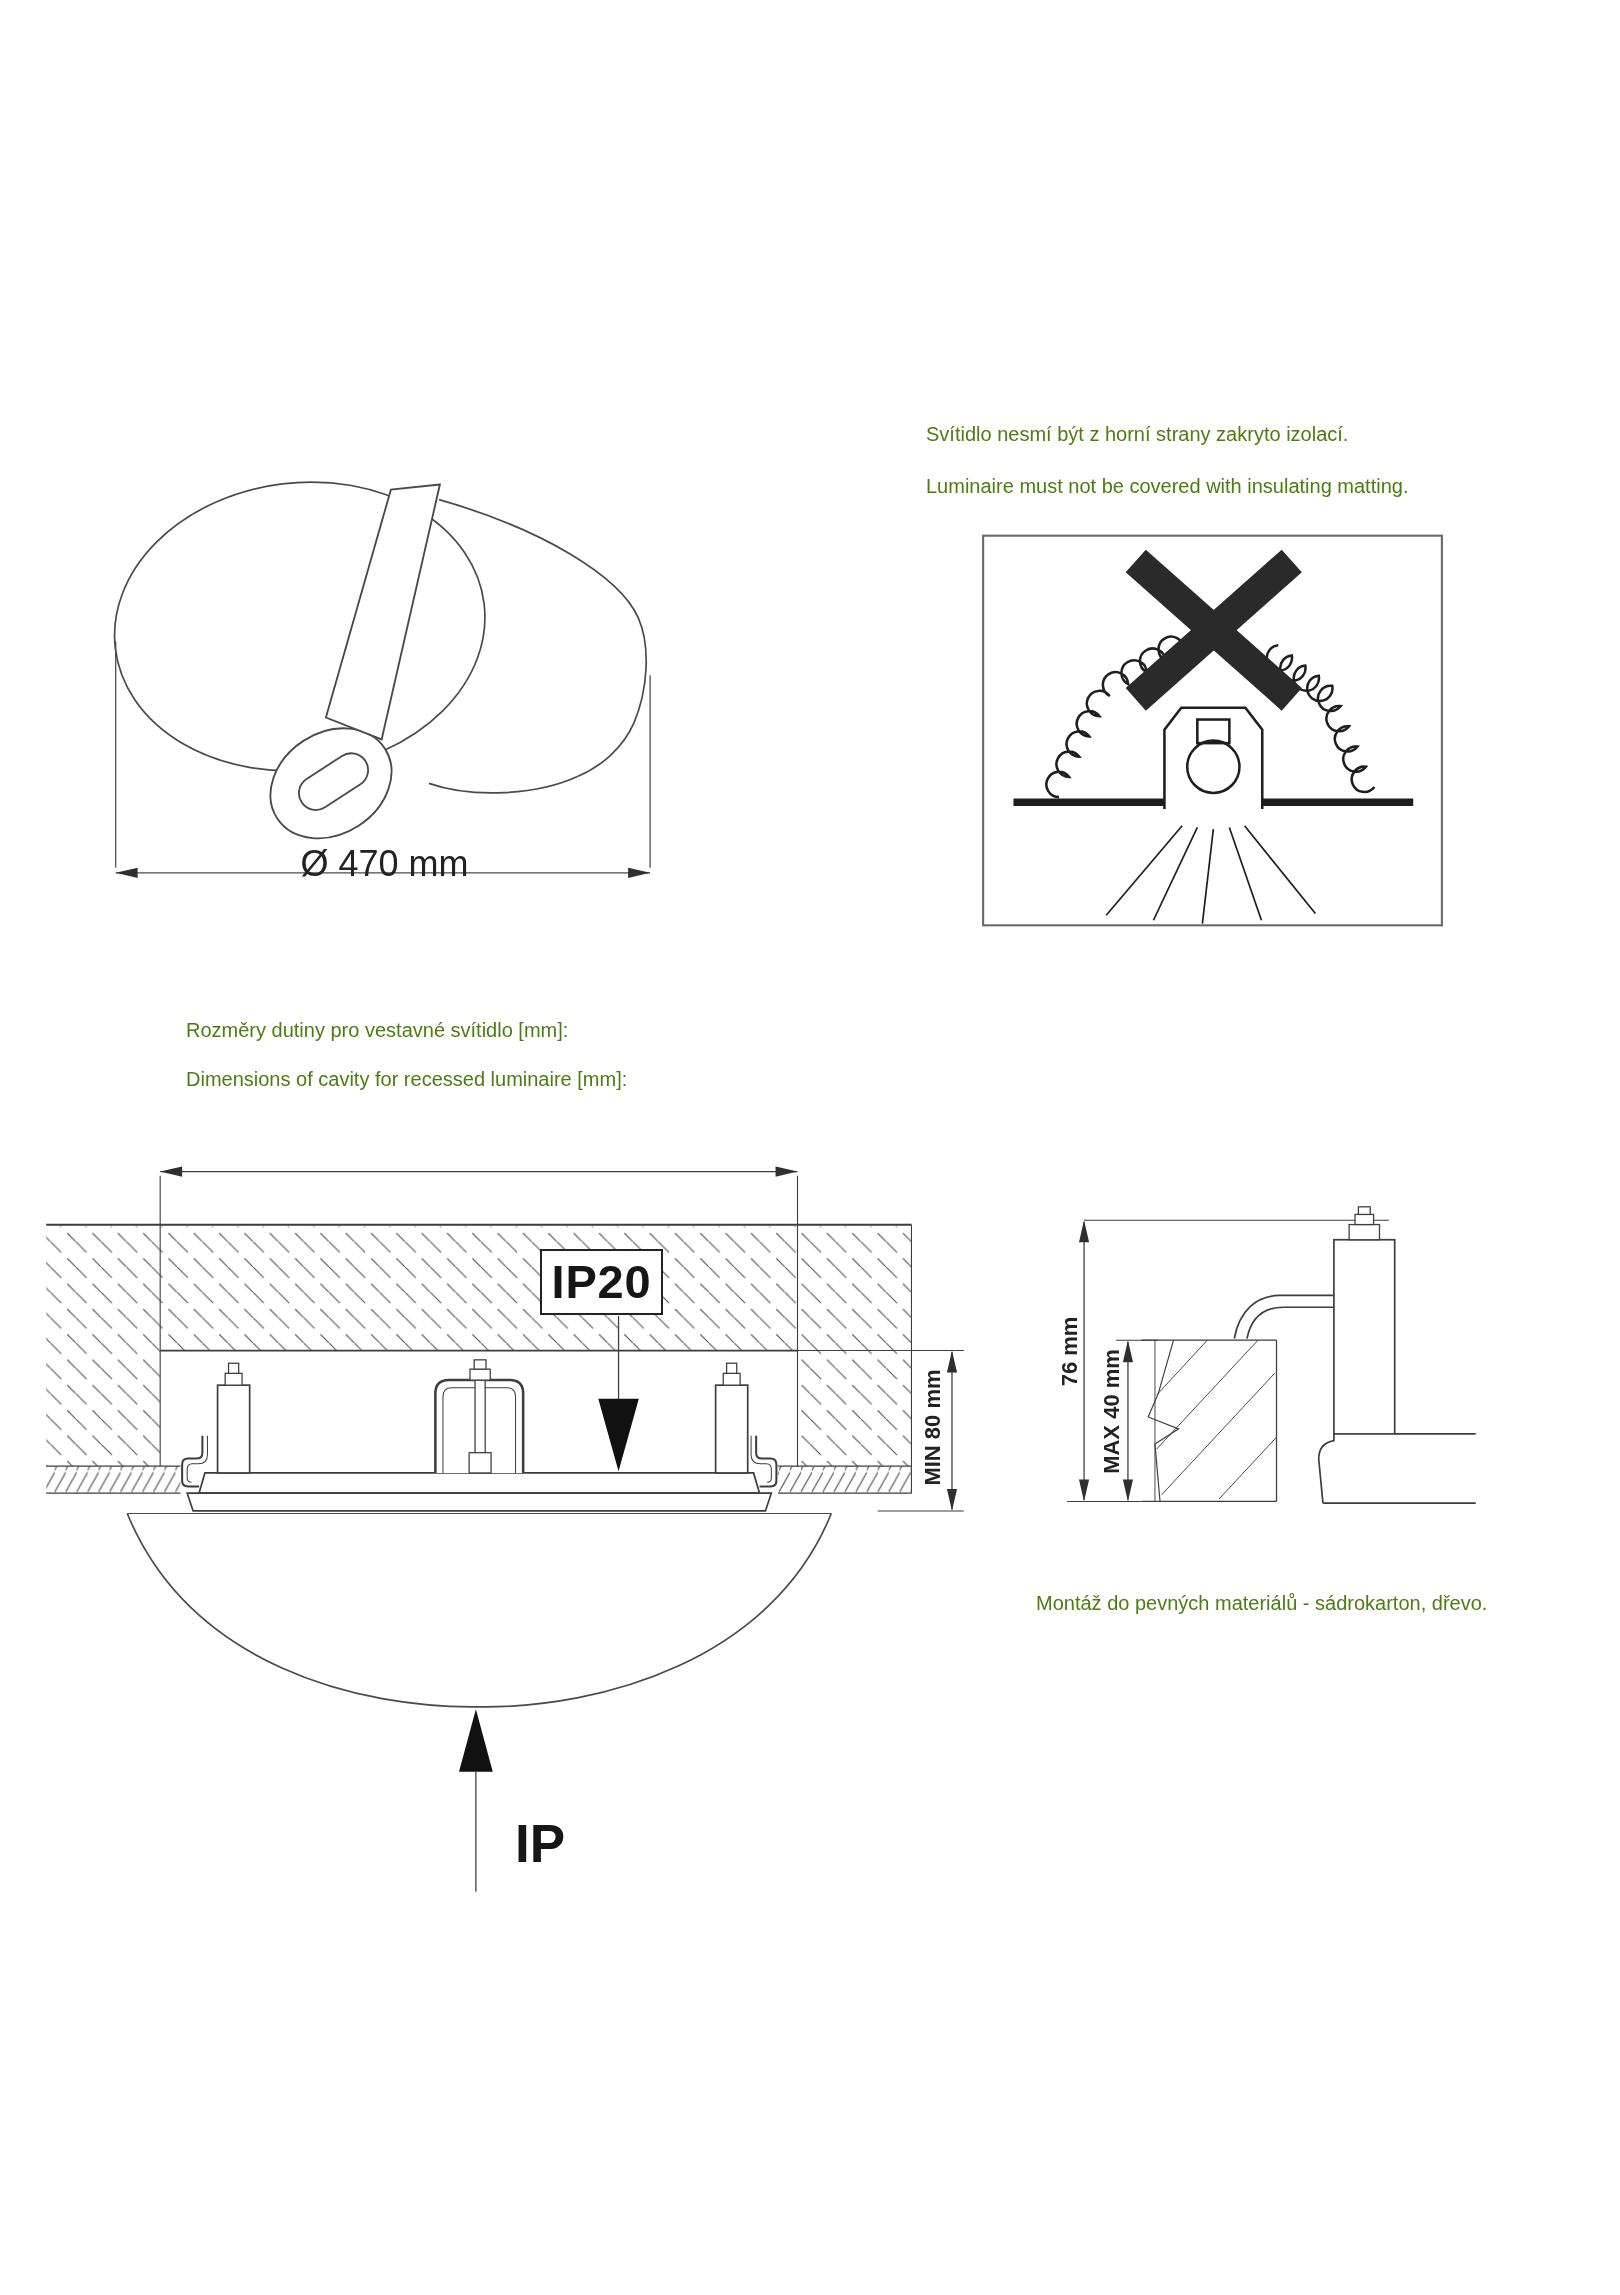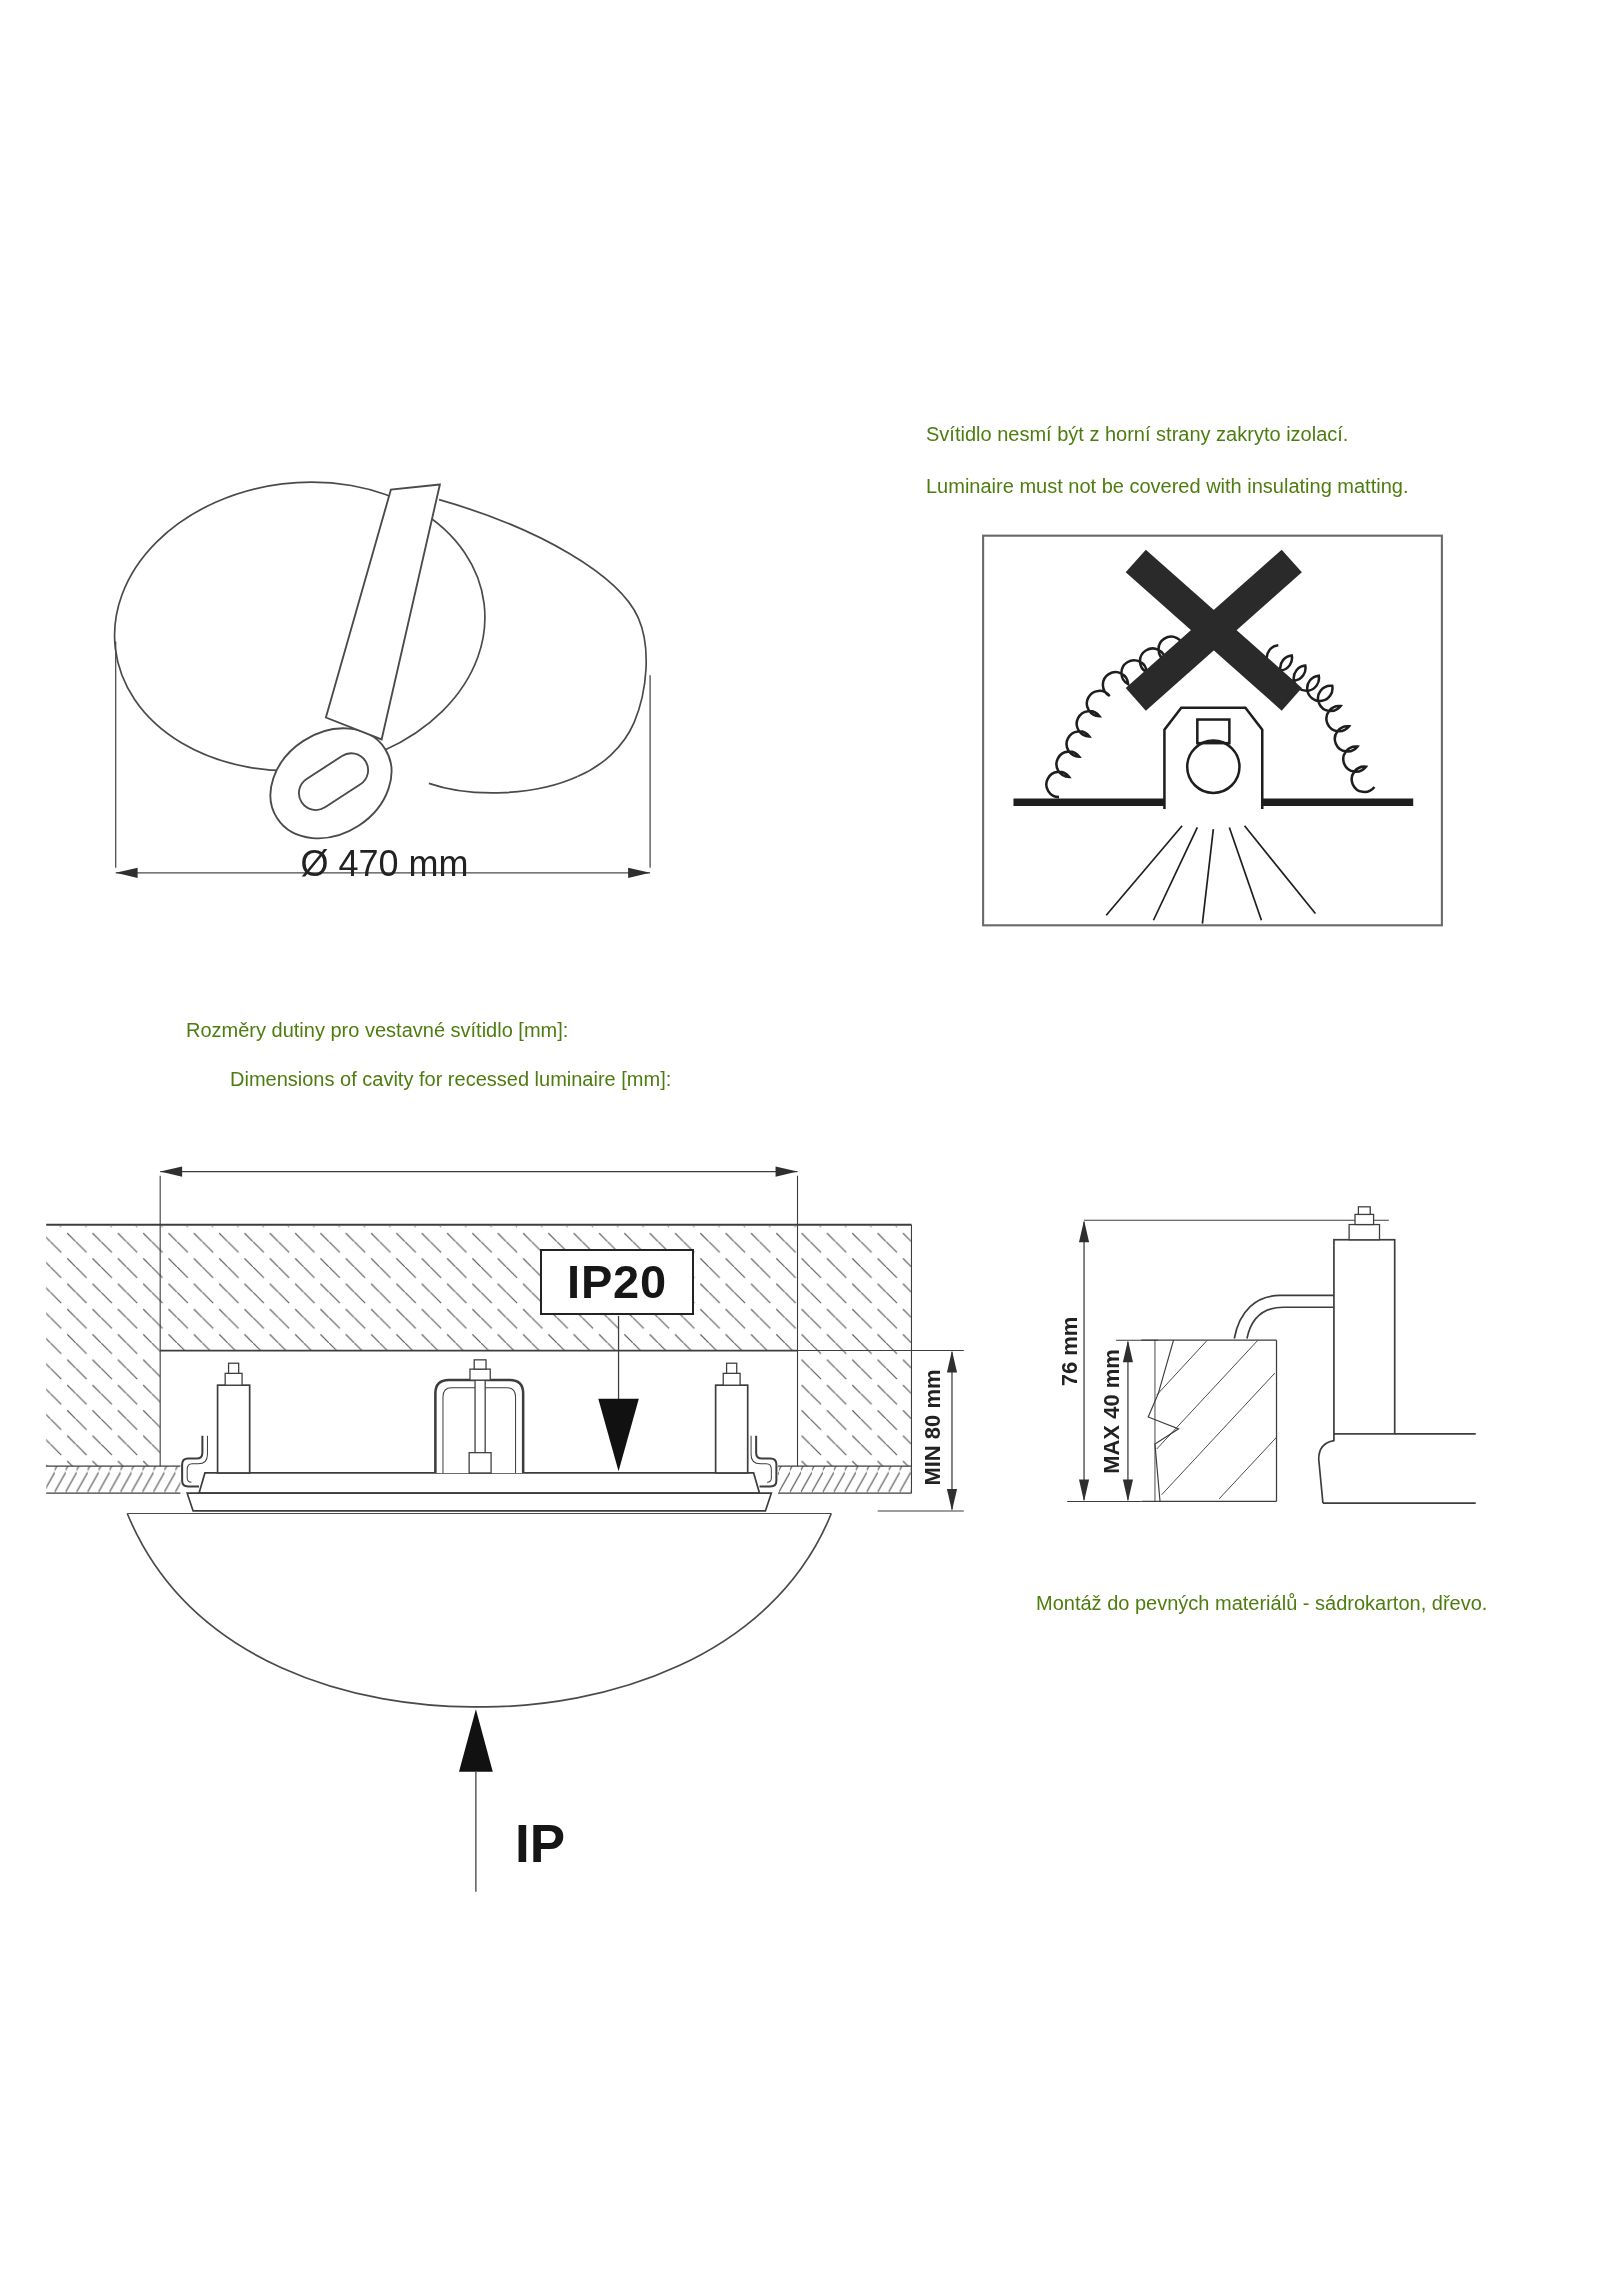--- a/index.html
+++ b/index.html
@@ -4,21 +4,21 @@
 <style>
   html,body{margin:0;padding:0;background:#ffffff;}
   .page{position:relative;width:1621px;height:2295px;background:#ffffff;overflow:hidden;
         font-family:"Liberation Sans", sans-serif;color:#1c1c1c;}
   .abs{position:absolute;}
   .txt{font-size:20px;line-height:29px;white-space:nowrap;color:#4d7c0f;}
   .dim-label{font-size:22px;line-height:25px;text-align:center;white-space:nowrap;color:#222;}
   .big-dim{font-size:36px;line-height:41px;text-align:center;white-space:nowrap;color:#222;margin-top:12px;}
   .rot{transform:rotate(-90deg);transform-origin:center center;font-size:22px;font-weight:700;
        line-height:25px;text-align:center;white-space:nowrap;color:#222;height:25px;}
-  .ip20-box{width:154px;height:66px;background:#ffffff;border:2.5px solid #222;
+  .ip20-box{width:123px;height:66px;background:#ffffff;border:2.5px solid #222;
             font-size:47px;font-weight:700;text-align:center;line-height:62px;color:#161616;
             letter-spacing:0.8px;box-sizing:border-box;}
   .ip-marker{font-size:53px;font-weight:700;color:#161616;}
   svg{display:block;}
 </style>
 </head>
 <body>
 
 <div class="page">
 
@@ -66,21 +66,21 @@
         <line x1="238" y1="346" x2="148" y2="452"></line>
         <line x1="256" y1="348" x2="204" y2="458"></line>
         <line x1="275" y1="350" x2="262" y2="462"></line>
         <line x1="294" y1="348" x2="332" y2="458"></line>
         <line x1="312" y1="346" x2="396" y2="450"></line>
       </g>
     </g>
   </svg>
 
   <div class="abs txt" style="left:186px;top:1016px;">Rozměry dutiny pro vestavné svítidlo [mm]:</div>
-  <div class="abs txt" style="left:186px;top:1065px;margin-left:44px;">Dimensions of cavity for recessed luminaire [mm]:</div>
+  <div class="abs txt" style="left:186px;top:1065px;">Dimensions of cavity for recessed luminaire [mm]:</div>
 
   <svg class="abs" style="left:42px;top:1136px;" width="937" height="760" viewBox="50 1345 1110 900">
     <defs>
       <pattern id="hA" width="30" height="30" patternUnits="userSpaceOnUse">
         <path d="M-2,-2 L32,32" stroke="#5a5a5a" stroke-width="1.4" stroke-dasharray="21 10" fill="none"></path>
       </pattern>
       <pattern id="hB" width="13" height="26" patternUnits="userSpaceOnUse">
         <path d="M-2,28 L15,-2" stroke="#5a5a5a" stroke-width="1.4" fill="none"></path>
       </pattern>
     </defs>

